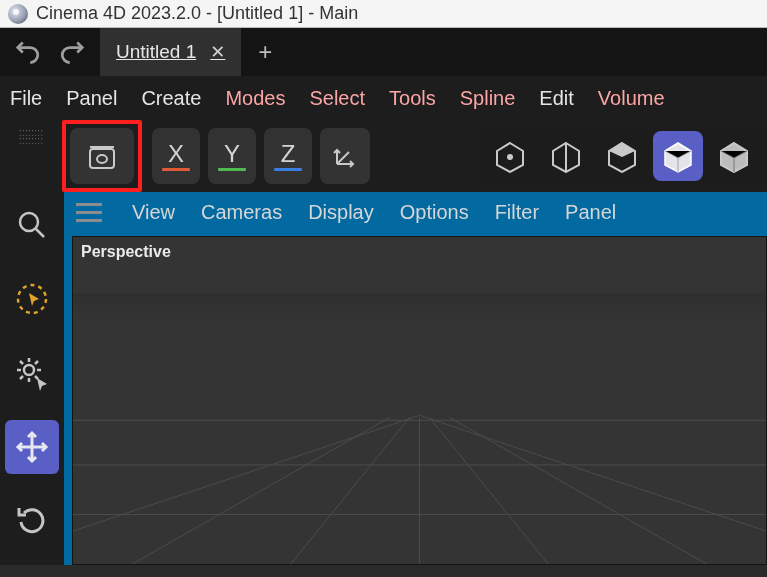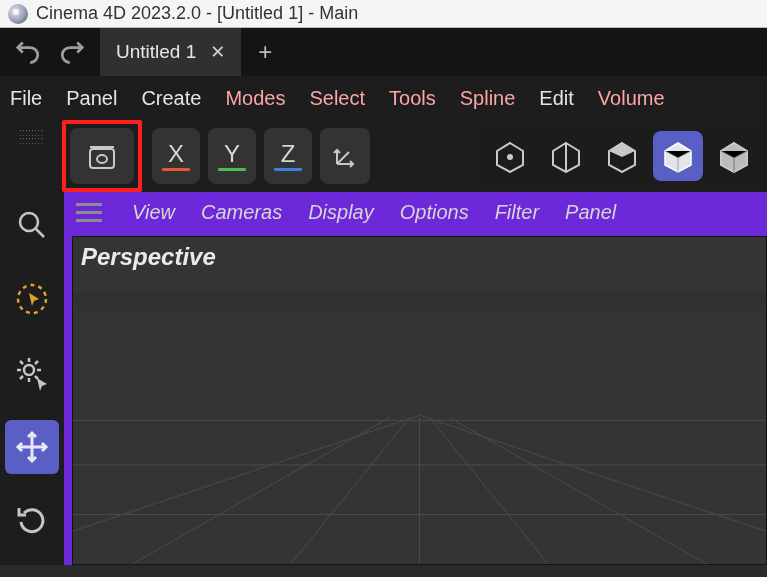--- a/index.html
+++ b/index.html
@@ -8,21 +8,21 @@
   
   .title-bar { height: 28px; background: #f5f5f5; display: flex; align-items: center; padding: 0 8px; gap: 8px; border-bottom: 1px solid #bbb; }
   .app-icon { width: 20px; height: 20px; border-radius: 50%; background: radial-gradient(circle at 35% 35%, #e0e4ec 0%, #97a0b2 55%, #3f4758 100%); position: relative; }
   .app-icon::after { content: ""; position: absolute; left: 5px; top: 5px; width: 6px; height: 6px; background: rgba(255,255,255,.8); border-radius: 50%; }
   .title-text { font-size: 18px; color: #333; }
 
   
   .tab-strip { height: 48px; background: #141414; display: flex; align-items: center; }
   .history { display: flex; gap: 12px; padding: 0 14px; }
   .history svg { width: 30px; height: 30px; stroke: #9e9e9e; fill: none; stroke-width: 2.2; }
-  .tab { background: #303030; height: 48px; display: flex; align-items: center; padding: 0 16px; gap: 14px; color: #e6e6e6; font-size: 19px; }
+  .tab { background: #303030; height: 48px; display: flex; align-items: center; padding: 0 16px; gap: 14px; color: #e6e6e6; font-size: 19px; text-decoration: underline; }
   .tab .close { color: #cfcfcf; font-size: 18px; }
   .new-tab { width: 48px; display: flex; align-items: center; justify-content: center; color: #bdbdbd; font-size: 24px; }
 
   
   .menu-bar { height: 44px; background: #1d1d1d; display: flex; align-items: center; padding: 0 10px; gap: 24px; }
   .menu-bar .mi { font-size: 20px; color: #fca5a5; cursor: default; }
   .menu-bar .mi.accent { color: #e5e5e5; }
 
   
   .tool-row { height: 72px; background: #1d1d1d; display: flex; align-items: center; }
@@ -47,27 +47,27 @@
   .comp-btn svg { width: 34px; height: 34px; }
   .comp-btn.active { background: #5a5fc6; }
 
   
   .vp-row { display: flex; height: calc(577px - 40px - 48px - 44px - 72px); }
   .side-tools { width: 64px; background: #1d1d1d; display: flex; flex-direction: column; align-items: center; gap: 20px; padding-top: 6px; }
   .side-btn { width: 54px; height: 54px; display: flex; align-items: center; justify-content: center; border-radius: 6px; }
   .side-btn.active { background: #5a5fc6; }
   .side-btn svg { width: 38px; height: 38px; }
 
-  .vp-panel { flex: 1; background: #6d28d9; display: flex; flex-direction: column; font-style: italic; }
+  .vp-panel { flex: 1; background: #0369a1; display: flex; flex-direction: column; }
   .vp-menu { height: 40px; display: flex; align-items: center; gap: 26px; padding: 0 8px; }
   .hamb { display:flex; flex-direction:column; gap:5px; padding:0 4px;}
   .hamb span { width:26px; height:3px; background:#8c8c8c; display:block; }
   .vp-menu .vmi { font-size: 20px; color: #d6d6d6; }
   .vp-canvas { flex: 1; margin: 4px 0 0 8px; background: #343434; position: relative; overflow: hidden; border: 1px solid #141414; }
-  .vp-label { position: absolute; left: 8px; top: 6px; font-size: 24px; color: #eaeaea; font-weight: 600; }
+  .vp-label { position: absolute; left: 8px; top: 6px; font-size: 16px; color: #eaeaea; font-weight: 600; }
   .vp-canvas::after { content:""; position:absolute; left:0; right:0; top:56px; height:26px; background: linear-gradient(#2f2f2f,#343434); }
   .grid-svg { position:absolute; inset:0; width:100%; height:100%; }
 </style>
 </head>
 <body>
 
 <div class="title-bar">
   <div class="app-icon"></div>
   <div class="title-text">Cinema 4D 2023.2.0 - [Untitled 1] - Main</div>
 </div>

